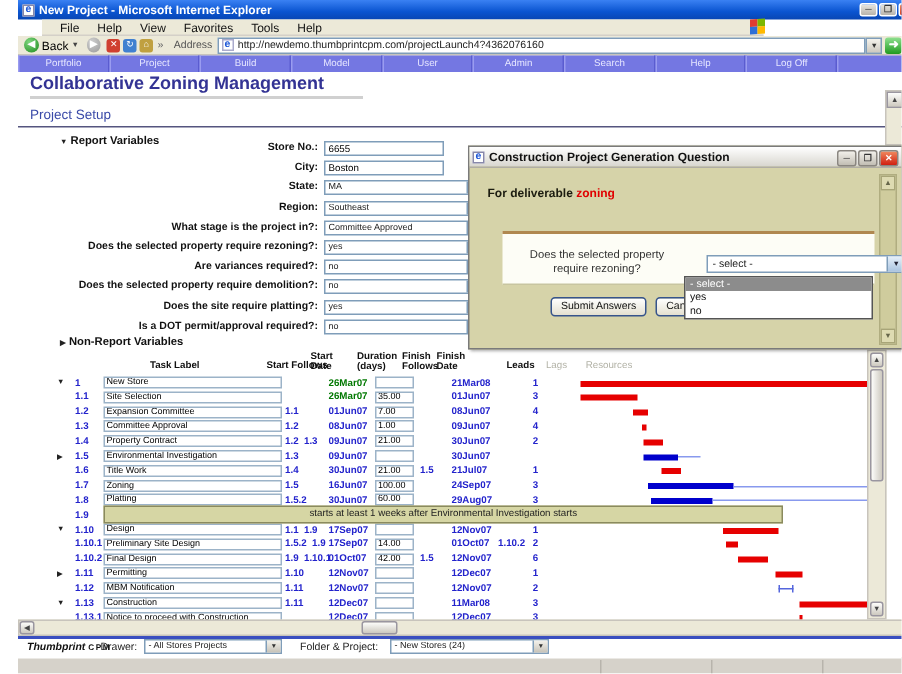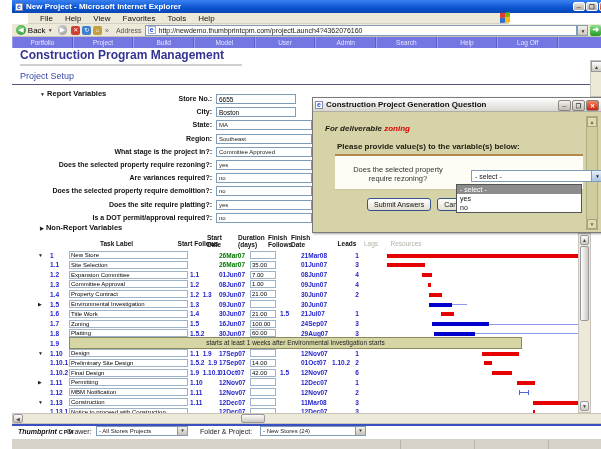--- a/index.html
+++ b/index.html
@@ -121,21 +121,21 @@
     font-size:8px; font-weight:bold; color:#111; }
   .dlg-btns { position:absolute; right:2px; top:2px; display:flex; gap:1px; }
   .dlg-btn { width:13px; height:11px; background:linear-gradient(#f2f0ea,#c2beb4);
     border:1px solid #8a8680; border-radius:2px; font-size:6px; line-height:10px; text-align:center; color:#333; }
   .dlg-btn.close { background:linear-gradient(#f0885e,#d02010); color:#fff; font-weight:bold; }
   .dlg-scroll { position:absolute; right:3px; top:18px; width:12px; height:114px; background:#cfcc9d;
     border:1px solid #b0ad80; }
   .dlg-scroll .arr { width:10px; height:10px; background:#dedbb2; border:1px solid #a8a578;
     font-size:5px; line-height:9px; text-align:center; color:#66664a; }
   .dlg-scroll .arr.bot { position:absolute; bottom:0; }
-  .dlg-for { position:absolute; left:12px; top:26px; font-size:8px; font-weight:bold; color:#1c1c10;font-style:italic; }
+  .dlg-for { position:absolute; left:12px; top:26px; font-size:8px; font-weight:bold; color:#1c1c10; }
   .dlg-for .red { color:#e00000; }
   .dlg-instr { position:absolute; left:24px; top:44px; font-size:8px; font-weight:bold; color:#1c1c10; }
   .dlg-panel { position:absolute; left:22px; top:56px; width:248px; height:36px; background:#fdfdf6;
     border-top:2px solid #b08850; border-bottom:1px solid #c8c5a0; }
   .dlg-q { position:absolute; left:8px; top:9px; width:110px; font-size:7.5px; color:#333;
     text-align:center; line-height:1.25; }
   .dlg-sel { position:absolute; left:136px; top:14px; width:133px; height:12px; border:1px solid #7f9db9;
     background:#fff; display:flex; align-items:center; font-size:7px; color:#222; }
   .dlg-sel .val { flex:1; padding:0 3px; }
   .dlg-sel .arrow { width:12px; height:10px; background:linear-gradient(#e6f0fa,#aac4e0);
@@ -206,21 +206,21 @@
     <div class="nav-item">Build</div>
     <div class="nav-item">Model</div>
     <div class="nav-item">User</div>
     <div class="nav-item">Admin</div>
     <div class="nav-item">Search</div>
     <div class="nav-item">Help</div>
     <div class="nav-item">Log Off</div>
     <div class="nav-item blank"></div>
   </div>
 
-<div class="abs app-title">Construction Program Management</div>
+<div class="abs app-title">Collaborative Zoning Management</div>
 <div class="abs app-title-rule"></div>
 <div class="abs page-title">Project Setup</div>
 <div class="abs page-rule"></div>
 
 <div class="abs pg-scroll">
   <div class="arr">▲</div>
 </div>
 
 <div class="abs section-hdr" style="left:28px;top:89px;">
   <span class="tri">▼</span>
@@ -478,21 +478,20 @@
       <span class="dlg-btn close">✕</span>
     </span>
   </div>
   <div class="dlg-scroll">
     <div class="arr">▲</div>
     <div class="arr bot">▼</div>
   </div>
   <div class="dlg-for">
     <span>For deliverable</span> <span class="red">zoning</span>
   </div>
-  <div class="dlg-instr">Please provide value(s) to the variable(s) below:</div>
   <div class="dlg-panel">
     <div class="dlg-q">Does the selected property require rezoning?</div>
     <div class="dlg-sel">
       <span class="val">- select -</span>
       <span class="arrow">▼</span>
     </div>
   </div>
   <div class="dlg-buttons">
     <button class="xp-btn">Submit Answers</button>
     <button class="xp-btn">Cancel</button>

